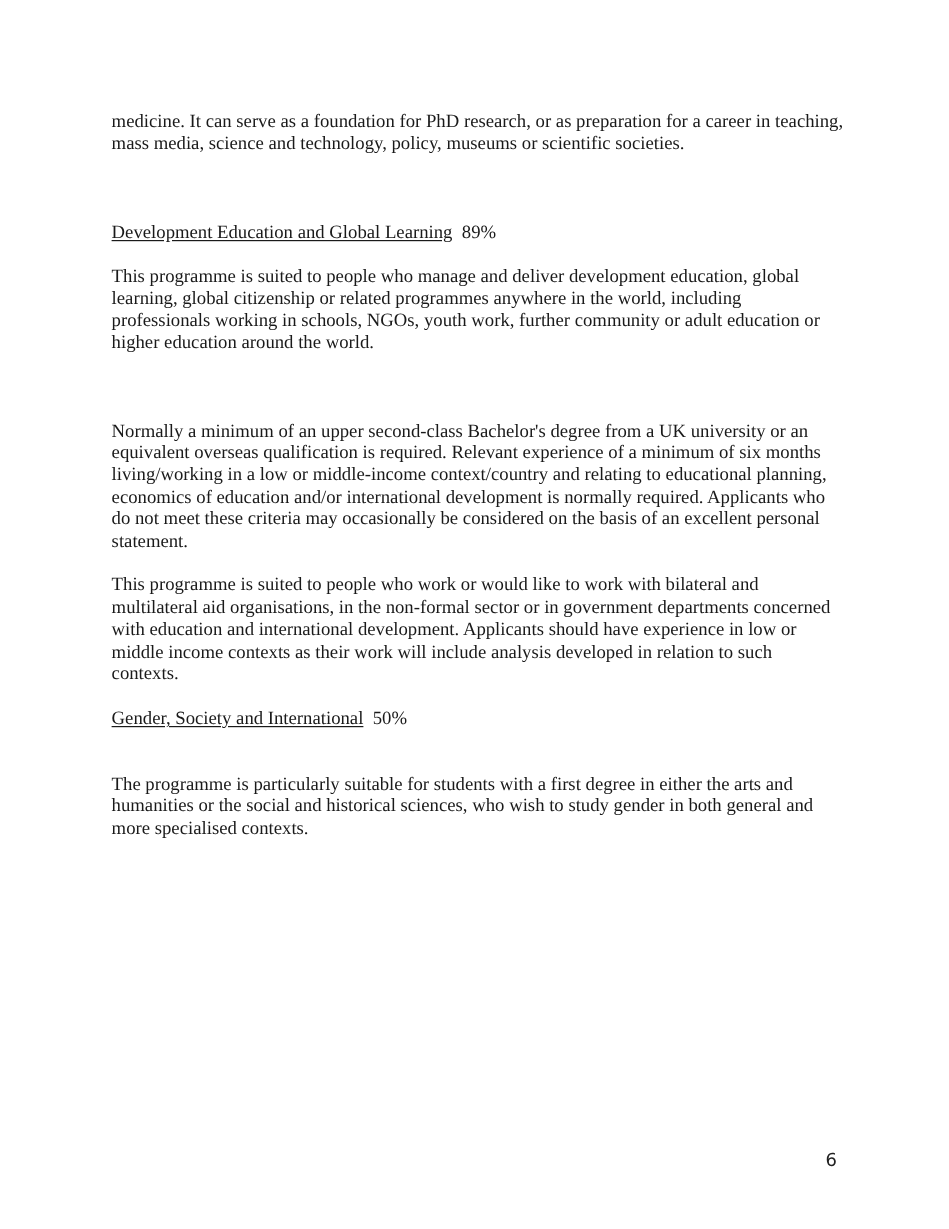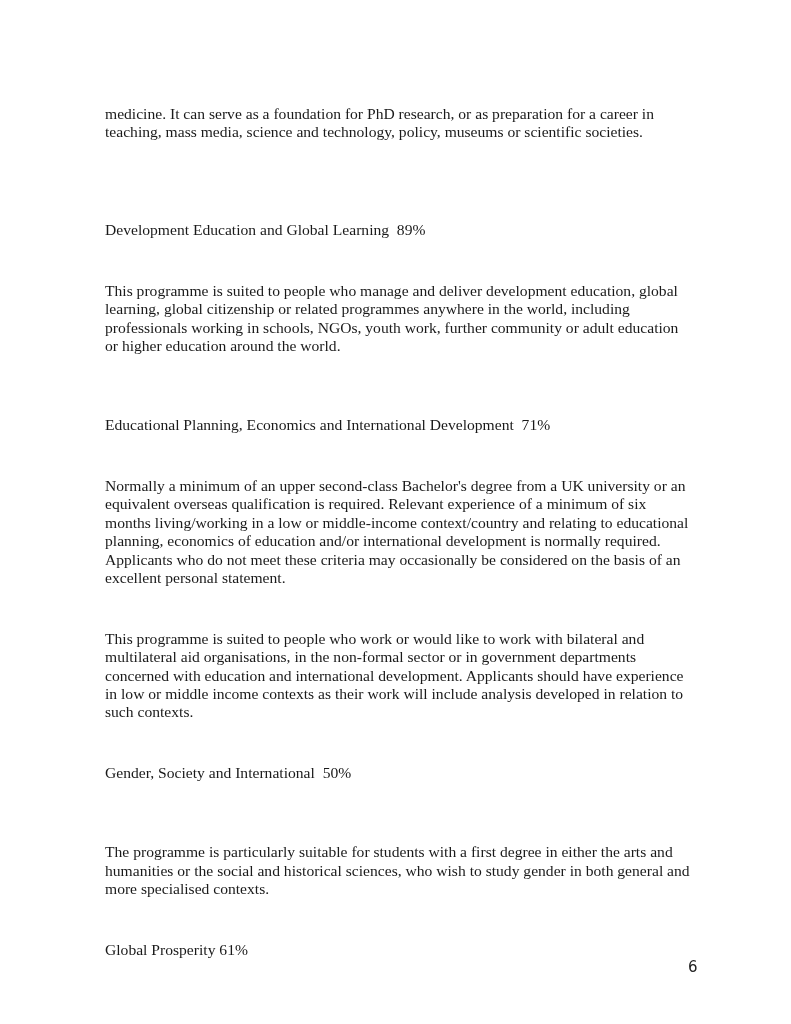--- a/index.html
+++ b/index.html
@@ -2,24 +2,24 @@
 <html><head>
 <meta charset="utf-8">
 <style>
   html, body { margin: 0; padding: 0; background: #ffffff; }
   body { width: 791px; height: 1024px; position: relative; overflow: hidden; }
   .page {
     position: absolute; left: 93px; top: 93px; width: 610px;
     font-family: "Liberation Serif", "DejaVu Serif", serif;
     font-size: 15.6px; line-height: 18.4px; color: #1a1a1a;
   }
-  p { margin: 12px; }
+  p { margin: 0; }
   .gap1 { height: 18.4px; }
   .gap2 { height: 36.8px; }
-  .heading-title { text-underline-offset: 2px; }
+  .heading-title { text-decoration: underline; text-underline-offset: 2px; }
   .page-number {
     position: absolute; left: 688px; top: 958px;
     font-family: "DejaVu Sans", "Liberation Sans", sans-serif;
     font-size: 15px; color: #222;
   }
 </style>
 </head>
 <body>
 
 <div class="page">
@@ -28,35 +28,33 @@
   <div class="gap2"></div>
 
   <div>
     <p><span class="heading-title">Development Education and Global Learning</span>&nbsp; <span>89%</span></p>
     <div class="gap1"></div>
     <p>This programme is suited to people who manage and deliver development education, global learning, global citizenship or related programmes anywhere in the world, including professionals working in schools, NGOs, youth work, further community or adult education or higher education around the world.</p>
   </div>
   <div class="gap2"></div>
 
   <div>
-    <p><span class="heading-title">Educational Planning, Economics and International Development</span>&nbsp; <span>71%</span></p>
     <div class="gap1"></div>
     <p>Normally a minimum of an upper second-class Bachelor's degree from a UK university or an equivalent overseas qualification is required. Relevant experience of a minimum of six months living/working in a low or middle-income context/country and relating to educational planning, economics of education and/or international development is normally required. Applicants who do not meet these criteria may occasionally be considered on the basis of an excellent personal statement.</p>
     <div class="gap1"></div>
     <p>This programme is suited to people who work or would like to work with bilateral and multilateral aid organisations, in the non-formal sector or in government departments concerned with education and international development.  Applicants should have experience in low or middle income contexts as their work will include analysis developed in relation to such contexts.</p>
   </div>
   <div class="gap1"></div>
 
   <div>
     <p><span class="heading-title">Gender, Society and International</span>&nbsp; <span>50%</span></p>
     <div class="gap1"></div>
     <div class="gap1"></div>
     <p>The programme is particularly suitable for students with a first degree in either the arts and humanities or the social and historical sciences, who wish to study gender in both general and more specialised contexts.</p>
   </div>
   <div class="gap1"></div>
 
   <div>
-    <p><span class="heading-title">Global Prosperity</span> <span>61%</span></p>
     <div class="gap1"></div>
   </div>
 </div>
 
 <div class="page-number">6</div>
 
 </body></html>

